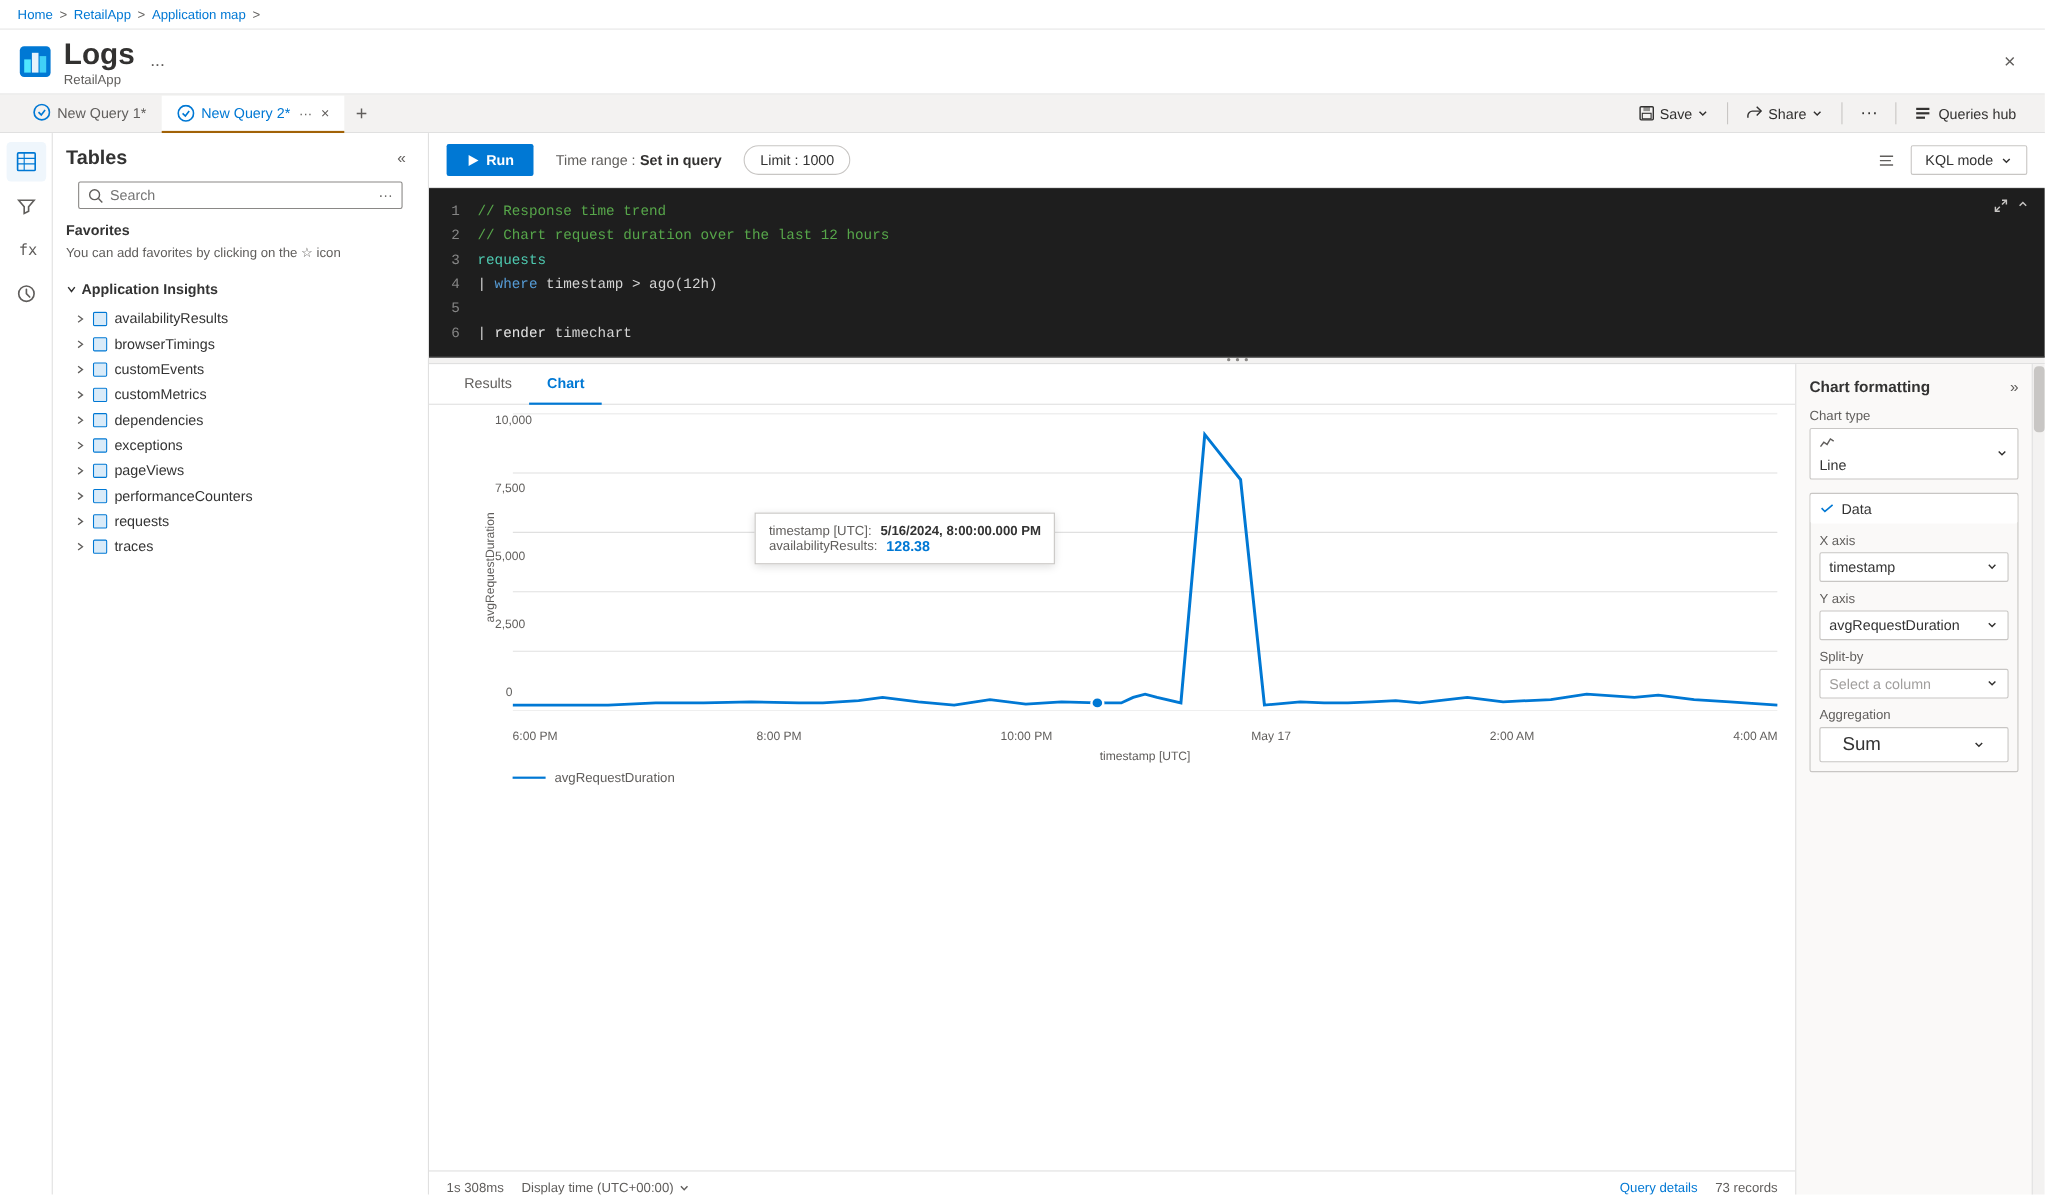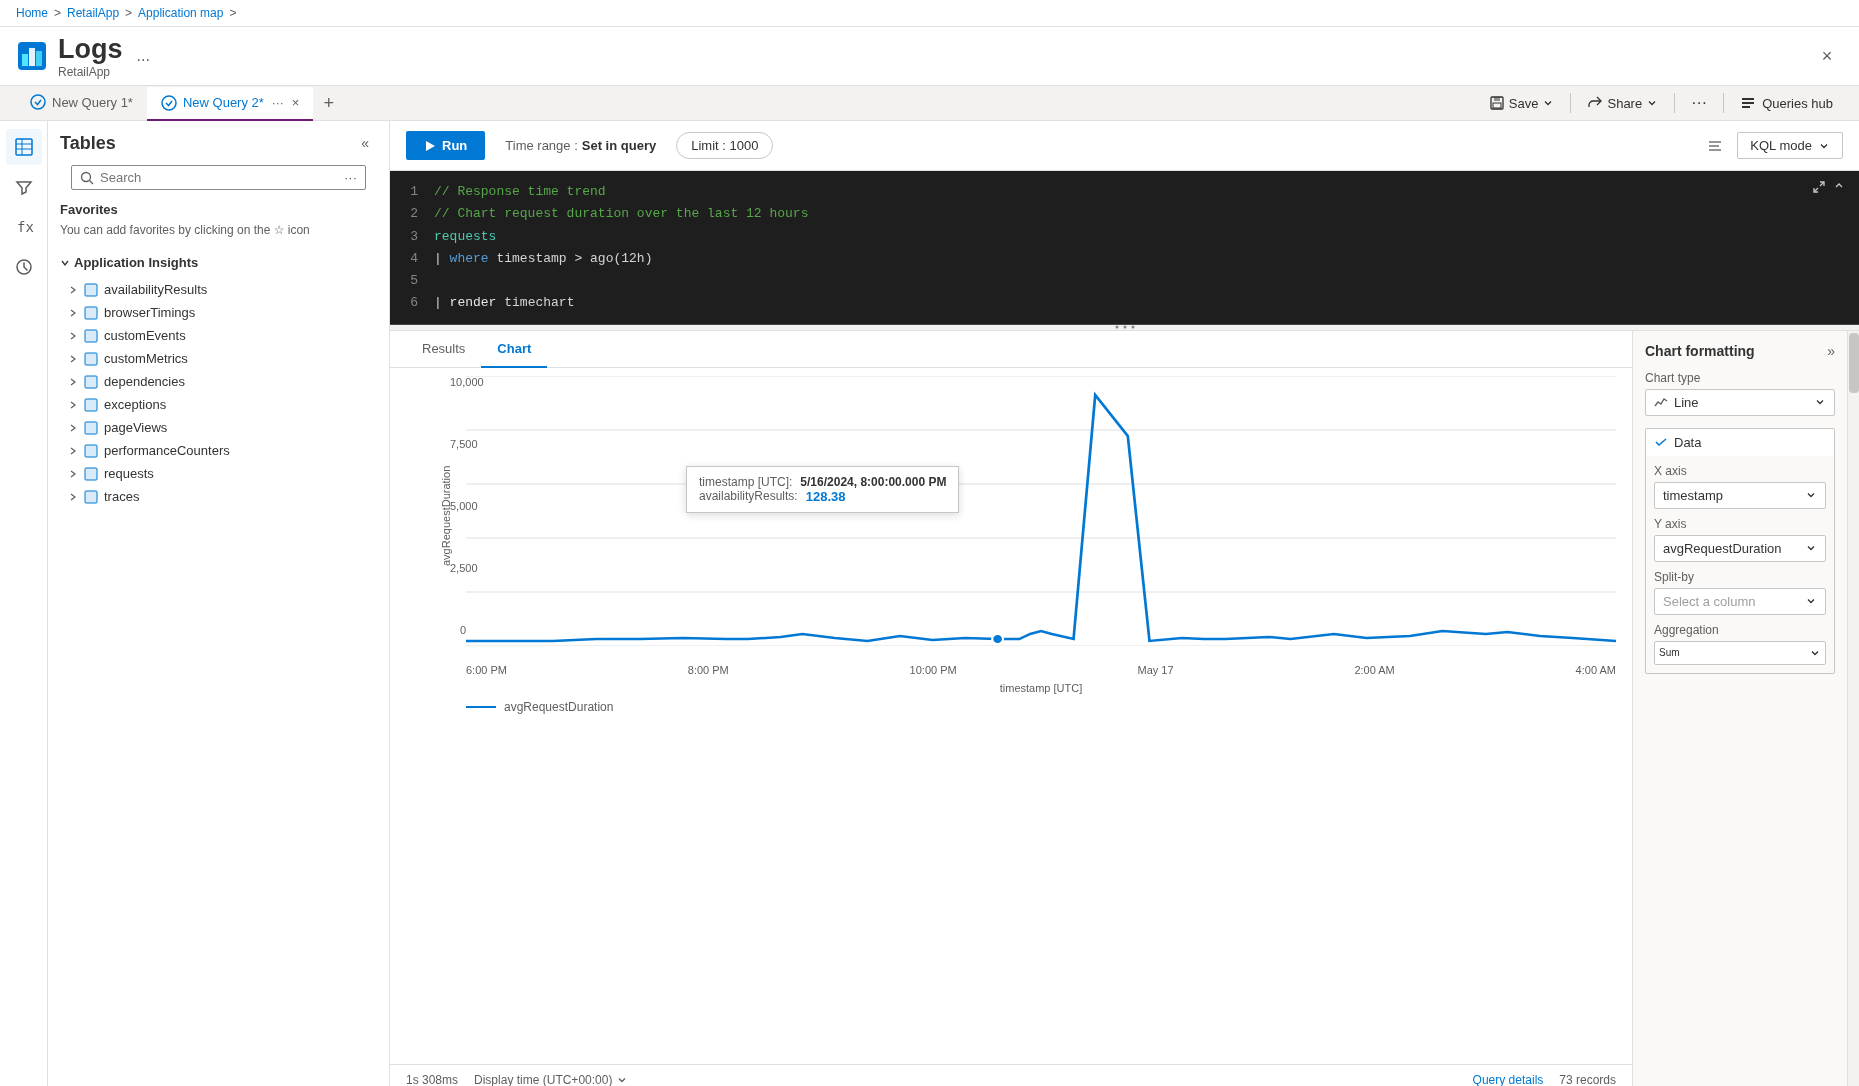--- a/index.html
+++ b/index.html
@@ -38,21 +38,21 @@
 <div style="display:flex;align-items:center;padding:0 16px;background:#f3f2f1;border-bottom:1px solid #e0e0e0;">
 
   <div style="display:flex;align-items:center;gap:6px;padding:8px 14px;cursor:pointer;font-size:13px;color:#605e5c;border-bottom:2px solid transparent;background:transparent;">
     <svg width="16" height="16" viewBox="0 0 16 16">
       <circle cx="8" cy="8" r="7" fill="none" stroke="#0078d4" stroke-width="1.5"></circle>
       <path d="M5 8 L7.5 10.5 L11 6" stroke="#0078d4" stroke-width="1.5" fill="none"></path>
     </svg>
     <span>New Query 1*</span>
   </div>
 
-  <div style="display:flex;align-items:center;gap:6px;padding:8px 14px;cursor:pointer;font-size:13px;color:#0078d4;border-bottom:2px solid #701a75;background:#fff;margin-bottom:-1px;">
+  <div style="display:flex;align-items:center;gap:6px;padding:8px 14px;cursor:pointer;font-size:13px;color:#0078d4;border-bottom:2px solid #a16207;background:#fff;margin-bottom:-1px;">
     <svg width="16" height="16" viewBox="0 0 16 16">
       <circle cx="8" cy="8" r="7" fill="none" stroke="#0078d4" stroke-width="1.5"></circle>
       <path d="M5 8 L7.5 10.5 L11 6" stroke="#0078d4" stroke-width="1.5" fill="none"></path>
     </svg>
     <span>New Query 2*</span>
     <span style="color:#605e5c;font-size:12px;margin:0 2px;">···</span>
     <span style="color:#605e5c;font-size:13px;cursor:pointer;">×</span>
   </div>
 
   <button style="padding:6px 10px;cursor:pointer;color:#605e5c;font-size:18px;border:none;background:none;">+</button>
@@ -433,21 +433,21 @@
 
       <div style="width:215px;border-left:1px solid #e0e0e0;background:#faf9f8;padding:12px;overflow-y:auto;">
         <div style="display:flex;align-items:center;justify-content:space-between;margin-bottom:12px;">
           <span style="font-size:14px;font-weight:600;">Chart formatting</span>
           <button style="border:none;background:none;cursor:pointer;color:#605e5c;font-size:14px;">»</button>
         </div>
 
         <div style="margin-bottom:12px;">
           <div style="font-size:12px;color:#605e5c;margin-bottom:4px;">Chart type</div>
           <div style="width:100%;border:1px solid #c8c6c4;padding:5px 8px;border-radius:2px;font-size:13px;background:#fff;display:flex;align-items:center;justify-content:space-between;cursor:pointer;">
-            <div style="display:flex;align-items:center;gap:6px;">
+            <div style="display:flex;align-items:flex-start;gap:6px;flex-direction:column;">
               <svg width="14" height="14" viewBox="0 0 14 14">
                   <polyline points="1,11 4,7 7,9 10,4 13,6" fill="none" stroke="#605e5c" stroke-width="1.3"></polyline>
                 </svg>
               <span>Line</span>
             </div>
             <svg width="12" height="12" viewBox="0 0 12 12">
                 <path d="M3 4.5 L6 7.5 L9 4.5" stroke="#323130" stroke-width="1.3" fill="none"></path>
               </svg>
           </div>
         </div>
@@ -486,21 +486,21 @@
               <div style="width:100%;border:1px solid #c8c6c4;padding:5px 8px;border-radius:2px;font-size:13px;background:#fff;display:flex;align-items:center;justify-content:space-between;cursor:pointer;">
                 <span style="color:#a19f9d;">Select a column</span>
                 <svg width="12" height="12" viewBox="0 0 12 12">
                     <path d="M3 4.5 L6 7.5 L9 4.5" stroke="#323130" stroke-width="1.3" fill="none"></path>
                   </svg>
               </div>
             </div>
 
             <div>
               <div style="font-size:12px;color:#605e5c;margin-bottom:4px;">Aggregation</div>
-              <div style="width:100%;border:1px solid #c8c6c4;padding:5px 4px;border-radius:2px;font-size:10px;background:#fff;display:flex;align-items:center;justify-content:space-between;cursor:pointer;">
+              <div style="width:100%;border:1px solid #c8c6c4;padding:5px 20px;border-radius:2px;font-size:17px;background:#fff;display:flex;align-items:center;justify-content:space-between;cursor:pointer;">
                 <span>Sum</span>
                 <svg width="12" height="12" viewBox="0 0 12 12">
                     <path d="M3 4.5 L6 7.5 L9 4.5" stroke="#323130" stroke-width="1.3" fill="none"></path>
                   </svg>
               </div>
             </div>
           </div>
         </div>
       </div>
 

